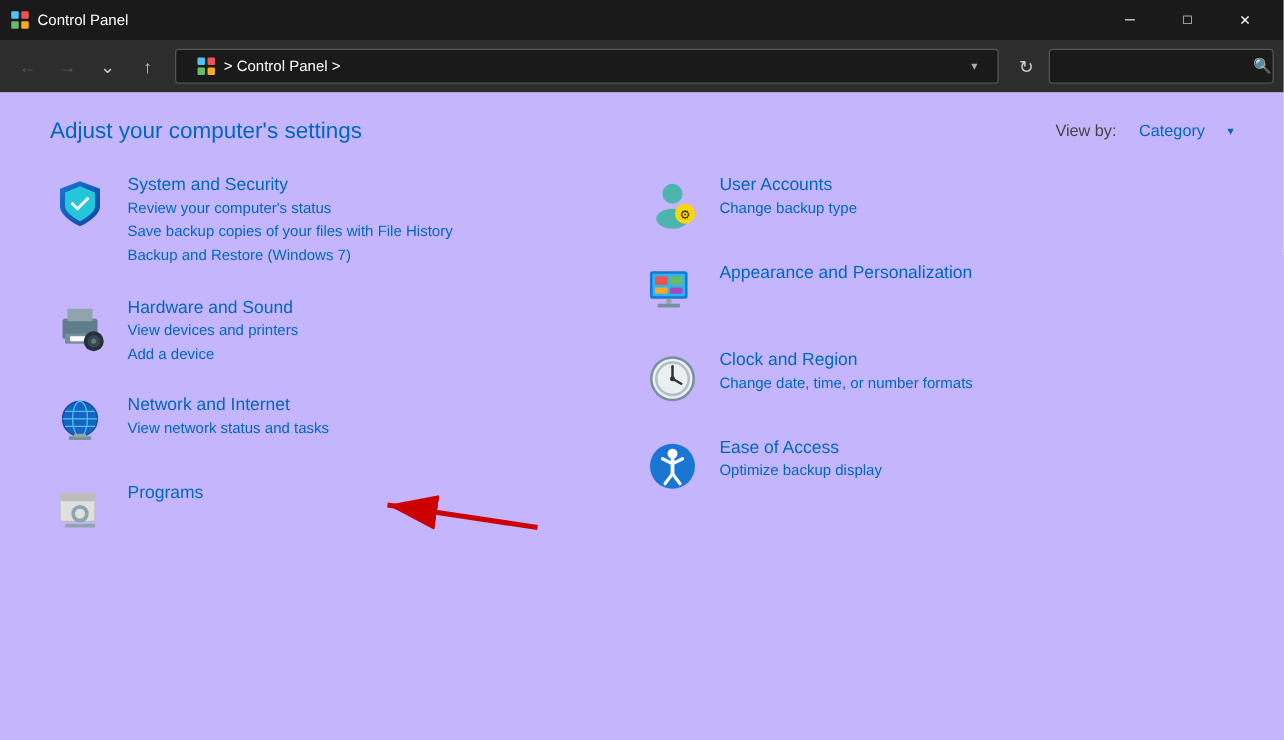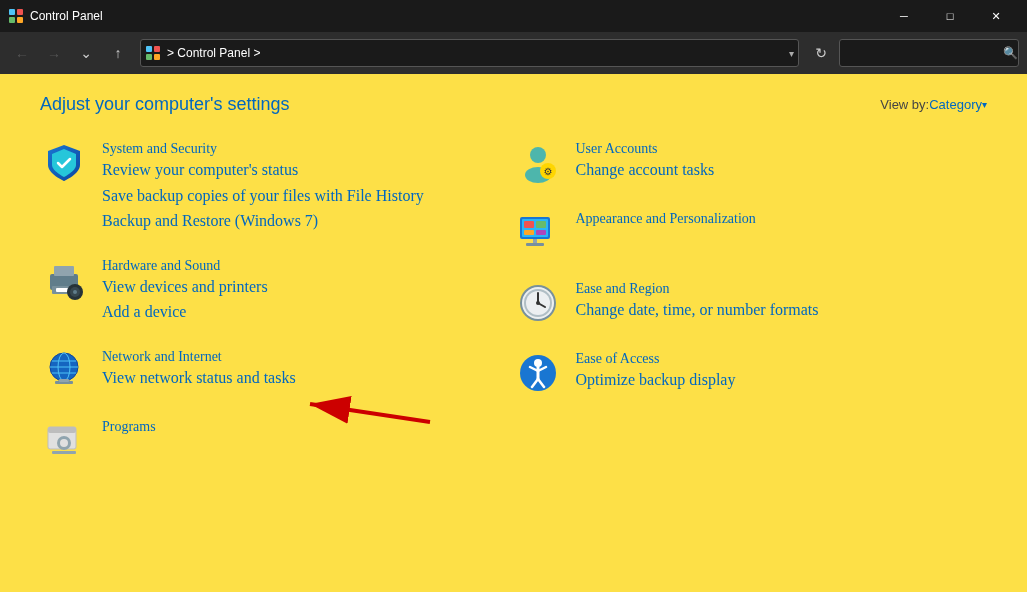--- a/index.html
+++ b/index.html
@@ -68,21 +68,21 @@
     }
     .nav-btn.disabled { color: #555; cursor: default; }
     .address-box {
       flex: 1;
       height: 28px;
       background: #1a1a1a;
       border: 1px solid #555;
       border-radius: 3px;
       display: flex;
       align-items: center;
-      padding: 0 4px;
+      padding: 0 16px;
       gap: 6px;
       margin: 0 4px;
     }
     .address-text {
       color: #fff;
       font-size: 12px;
       flex: 1;
     }
     .address-dropdown {
       color: #aaa;
@@ -117,53 +117,52 @@
       border: none;
       color: #fff;
       font-size: 12px;
       flex: 1;
       outline: none;
     }
     .search-icon { color: #aaa; font-size: 12px; }
 
     
     .content {
-      background: #fde047;
+      background: #c4b5fd;
       height: calc(592px - 32px - 42px);
       padding: 20px 40px;
       overflow: hidden;
     }
     .header-row {
       display: flex;
       justify-content: space-between;
       align-items: center;
       margin-bottom: 24px;
     }
     .page-title {
       color: #0067c0;
       font-size: 18px;
       font-weight: 400;
     }
     .viewby {
       display: flex;
       align-items: center;
-      gap: 0;
+      gap: 18px;
       font-size: 13px;
       color: #444;
     }
     .viewby-label { color: #444; }
     .viewby-value { color: #0067c0; cursor: pointer; }
     .viewby-arrow { color: #0067c0; font-size: 10px; cursor: pointer; }
 
     
     .panel-grid {
       display: grid;
       grid-template-columns: 1fr 1fr;
       gap: 0;
-      font-family: Liberation Serif, serif;
     }
     .panel-item {
       display: flex;
       align-items: flex-start;
       gap: 14px;
       margin-bottom: 22px;
     }
     .panel-icon {
       width: 48px;
       height: 48px;
@@ -174,21 +173,21 @@
     }
     .panel-text { flex: 1; }
     .panel-title {
       color: #0067c0;
       font-size: 14px;
       cursor: pointer;
       font-weight: 400;
     }
     .panel-link {
       color: #0067c0;
-      font-size: 16px;
+      font-size: 12px;
       cursor: pointer;
       display: block;
       line-height: 1.6;
     }
     .content-wrapper {
       position: relative;
     }
 
     
     svg { display: block; }
@@ -352,21 +351,21 @@
 
               <circle cx="22" cy="14" r="8" fill="#4db6ac"></circle>
               <ellipse cx="22" cy="34" rx="13" ry="8" fill="#4db6ac"></ellipse>
 
               <circle cx="32" cy="30" r="8" fill="#ffd600"></circle>
               <text x="32" y="34" text-anchor="middle" font-size="10" fill="#333">⚙</text>
             </svg>
           </div>
           <div class="panel-text">
             <span class="panel-title">User Accounts</span>
-            <span class="panel-link">Change account tasks</span>
+            <span class="panel-link">Change backup type</span>
           </div>
         </div>
 
         <div class="panel-item">
           <div class="panel-icon">
             <svg width="44" height="44" viewBox="0 0 44 44">
 
               <rect x="4" y="6" width="30" height="22" rx="2" fill="#1976d2"></rect>
               <rect x="6" y="8" width="26" height="18" rx="1" fill="#29b6f6"></rect>
 
@@ -390,21 +389,21 @@
               <circle cx="22" cy="22" r="16" fill="#eceff1"></circle>
               <circle cx="22" cy="22" r="14" fill="#b0bec5"></circle>
               <circle cx="22" cy="22" r="12" fill="#eceff1"></circle>
 
               <line x1="22" y1="22" x2="22" y2="12" stroke="#333" stroke-width="2" stroke-linecap="round"></line>
               <line x1="22" y1="22" x2="29" y2="26" stroke="#333" stroke-width="2" stroke-linecap="round"></line>
               <circle cx="22" cy="22" r="2" fill="#333"></circle>
             </svg>
           </div>
           <div class="panel-text">
-            <span class="panel-title">Ease and Region</span>
+            <span class="panel-title">Clock and Region</span>
             <span class="panel-link">Change date, time, or number formats</span>
           </div>
         </div>
 
         <div class="panel-item">
           <div class="panel-icon">
             <svg width="44" height="44" viewBox="0 0 44 44">
               <circle cx="22" cy="22" r="18" fill="#1976d2"></circle>
 
               <circle cx="22" cy="12" r="4" fill="white"></circle>

